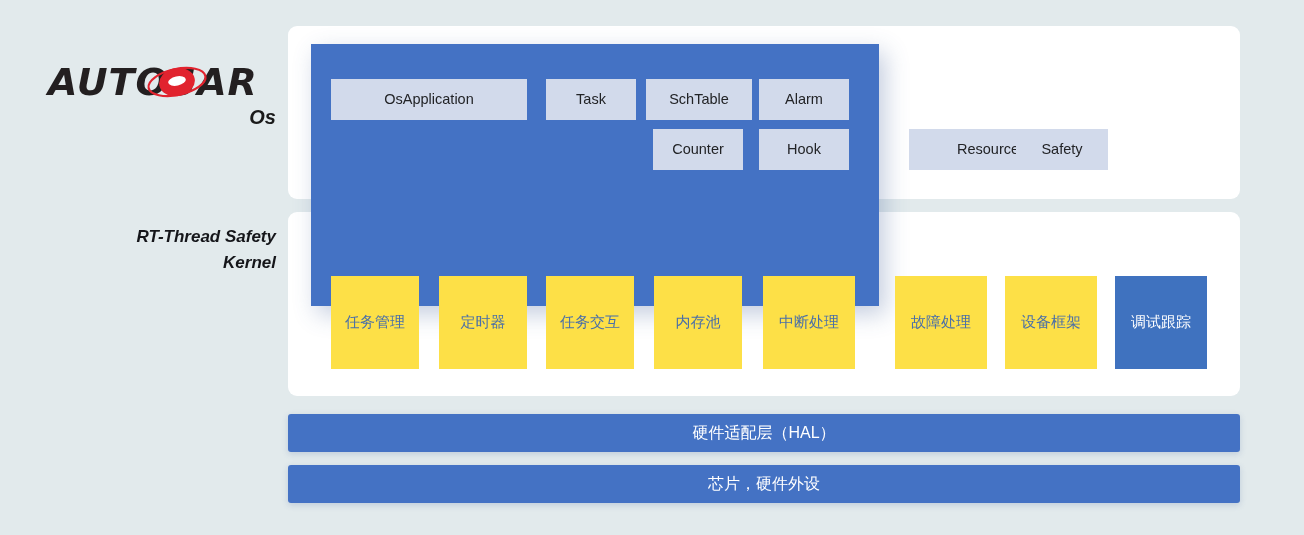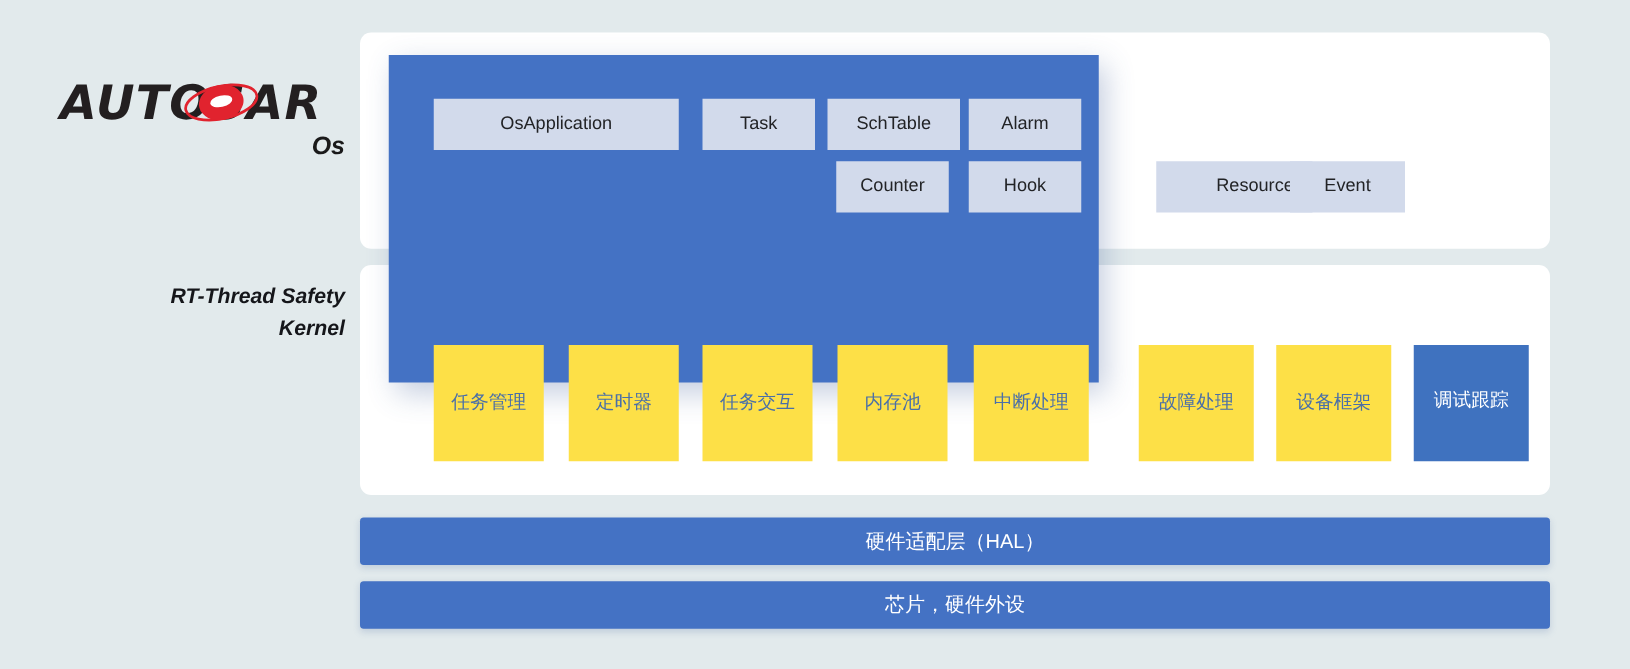--- a/index.html
+++ b/index.html
@@ -98,21 +98,20 @@
   .box {
     position: absolute;
     background: #d2daeb;
     color: #222326;
     display: flex;
     align-items: center;
     justify-content: center;
     font-size: 14.5px;
     text-align: center;
     line-height: 1.25;
-    margin-left: 16px;
   }
   .box.cn {
     color: #4a6fa8;
     font-size: 15px;
     background: #fde047;
   }
   .box.accent {
     background: #3f72bf;
     color: #ffffff;
   }
@@ -129,21 +128,21 @@
   #box-event         { left: 1016px; top: 129px; width: 92px; height: 41px; }
 
   
   #box-task-mgmt   { left: 331px;  top: 276px; width: 88px; height: 93px; }
   #box-timer       { left: 439px;  top: 276px; width: 88px; height: 93px; }
   #box-task-ipc    { left: 546px;  top: 276px; width: 88px; height: 93px; }
   #box-mempool     { left: 654px;  top: 276px; width: 88px; height: 93px; }
   #box-irq         { left: 763px;  top: 276px; width: 92px; height: 93px; }
   #box-fault       { left: 895px;  top: 276px; width: 92px; height: 93px; }
   #box-device      { left: 1005px; top: 276px; width: 92px; height: 93px; }
-  #box-debug       { left: 1115px; top: 276px; width: 92px; height: 93px; font-family: Liberation Mono, monospace; }
+  #box-debug       { left: 1115px; top: 276px; width: 92px; height: 93px; }
 
   
   .bar {
     position: absolute;
     left: 288px;
     width: 952px;
     height: 38px;
     background: #4472c4;
     border-radius: 3px;
     color: #ffffff;
@@ -184,21 +183,21 @@
   <div class="box" id="box-osapplication">OsApplication</div>
 
   <div class="box" id="box-task">Task</div>
   <div class="box" id="box-schtable">SchTable</div>
   <div class="box" id="box-alarm">Alarm</div>
 
   <div class="box" id="box-counter">Counter</div>
   <div class="box" id="box-hook">Hook</div>
 
   <div class="box" id="box-resource">Resource</div>
-  <div class="box" id="box-event">Event</div>
+  <div class="box" id="box-event">Safety</div>
 
   <div class="box cn" id="box-task-mgmt">任务管理</div>
   <div class="box cn" id="box-timer">定时器</div>
   <div class="box cn" id="box-task-ipc">任务交互</div>
   <div class="box cn" id="box-mempool">内存池</div>
   <div class="box cn" id="box-irq">中断处理</div>
 
   <div class="box cn" id="box-fault">故障处理</div>
   <div class="box cn" id="box-device">设备框架</div>
   <div class="box cn accent" id="box-debug">调试跟踪</div>

